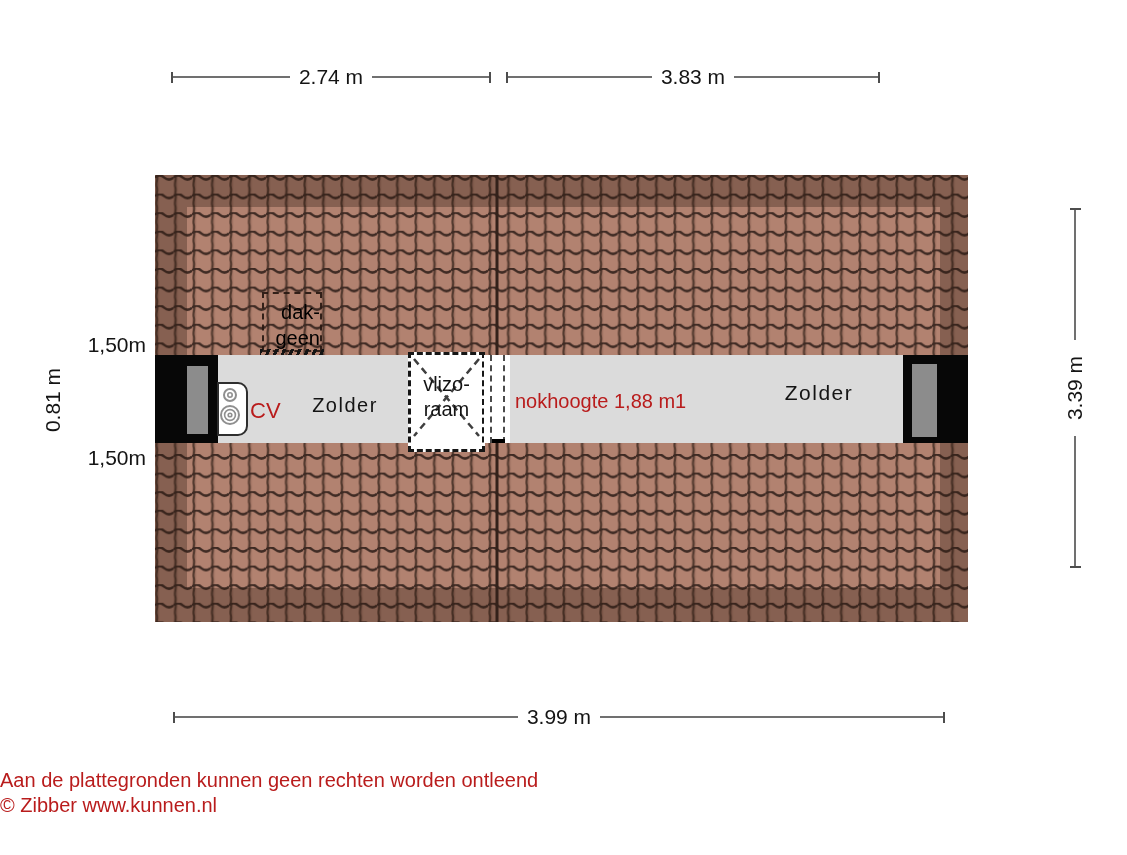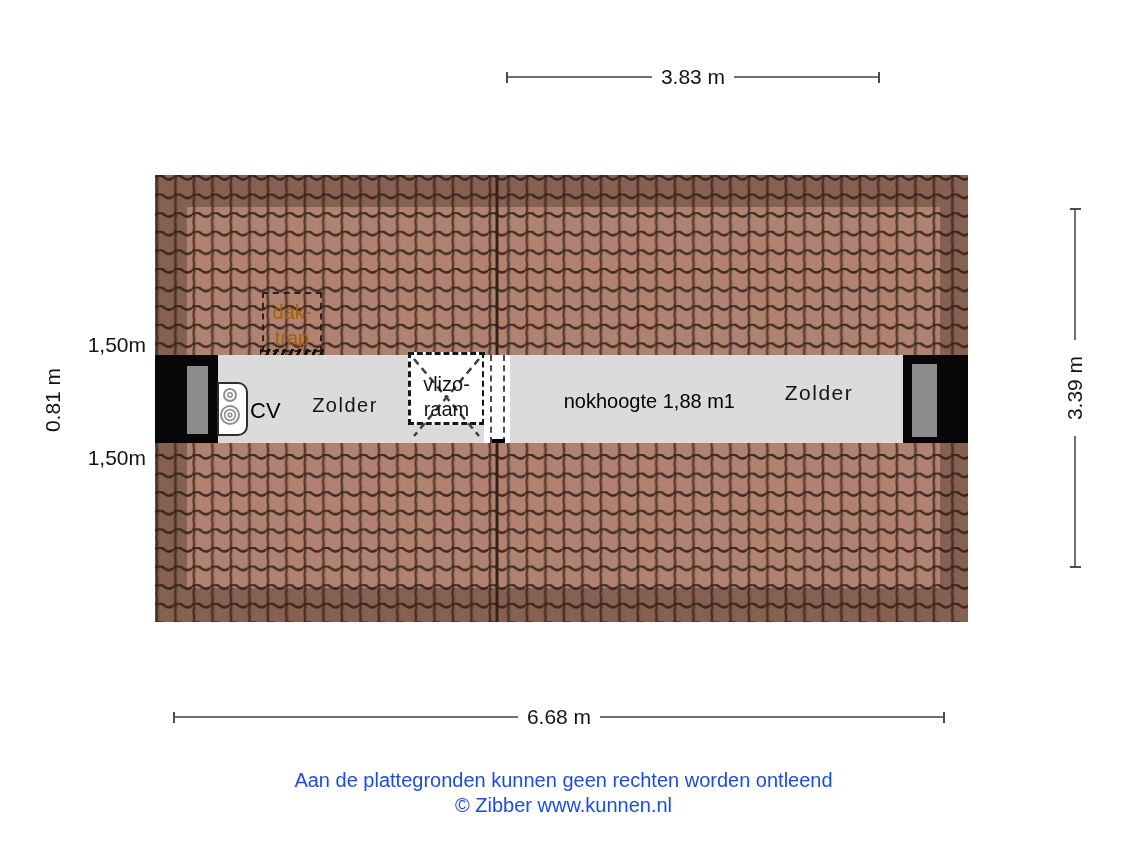--- a/index.html
+++ b/index.html
@@ -33,55 +33,62 @@
   .floor-strip { position: absolute; left: 155px; top: 355px; width: 813px; height: 88px; background: #dbdbdb; }
   .wall-black { position: absolute; background: #070707; }
   .window-pane { position: absolute; background: #8c8c8c; }
 
   .cv-box {
     position: absolute; left: 217px; top: 382px; width: 31px; height: 54px;
     background: #ffffff; border: 2px solid #2e2e2e; border-radius: 0 10px 10px 0;
     box-sizing: border-box;
   }
   .room-label { position: absolute; font-size: 20px; letter-spacing: 1.5px; color: #141414; text-align: center; }
-  .plain-label { position: absolute; font-size: 20px; color: #000000; text-align: right; }
+  .plain-label { position: absolute; font-size: 20px; color: #b91c1c; text-align: left; }
 
   .dakraam-box {
     position: absolute; left: 262px; top: 292px; width: 60px; height: 60px;
     border: 2px dashed rgba(40, 24, 18, 0.92);
     box-sizing: border-box;
-    text-align: center; font-size: 20px; line-height: 26px; color: #a16207;
+    text-align: right; font-size: 20px; line-height: 26px; color: #000000;
     padding-top: 5px;
   }
   .dakraam-hatch {
     position: absolute; left: 260px; top: 349px; width: 64px; height: 6px;
     background: repeating-linear-gradient(115deg, #141414 0 3px, rgba(0,0,0,0) 3px 7px);
   }
 
   .vlizo-box {
-    position: absolute; left: 408px; top: 352px; width: 77px; height: 73px;
+    position: absolute; left: 408px; top: 352px; width: 77px; height: 100px;
     background: #ffffff; border: 3px dashed #161616; box-sizing: border-box;
   }
   .vlizo-box .vlizo-text {
     position: absolute; left: 0; right: 0; top: 17px;
     text-align: center; font-size: 20px; line-height: 25px; color: #141414;
   }
   .vlizo-x { position: absolute; left: 0; top: 0; }
 
   .hatch-gap { position: absolute; left: 484px; top: 355px; width: 26px; height: 88px; background: #ffffff; }
   .dash-vline { position: absolute; top: 355px; height: 88px; width: 0; border-left: 2px dashed #4a4a4a; }
   .gap-tick { position: absolute; left: 492px; top: 439px; width: 13px; height: 4px; background: #000000; }
 
-  .footer-line { position: absolute; left: 0; width: 100%; text-align: center; font-size: 20px; color: #1d4ed8; }
+  .footer-line { position: absolute; left: 0; width: 100%; font-size: 20px; color: #b91c1c; }
 </style>
 </head>
 <body>
 
 <div class="canvas">
 
+  <div class="dim-h" style="left:171px; top:70px; width:320px;">
+    <div class="tick"></div>
+    <div class="seg"></div>
+    <div class="lbl">2.74 m</div>
+    <div class="seg"></div>
+    <div class="tick"></div>
+  </div>
 
   <div class="dim-h" style="left:506px; top:70px; width:374px;">
     <div class="tick"></div>
     <div class="seg"></div>
     <div class="lbl">3.83 m</div>
     <div class="seg"></div>
     <div class="tick"></div>
   </div>
 
   <svg class="abs" style="left:155px; top:175px;" width="813" height="447" viewBox="0 0 813 447">
@@ -116,21 +123,21 @@
     </svg>
   </div>
   <div class="plain-label" style="left:250px; top:398px; font-size:22px;">CV</div>
 
   <div class="room-label" style="left:295px; top:394px; width:100px;">Zolder</div>
   <div class="room-label" style="left:769px; top:381px; width:100px; font-size:21px;">Zolder</div>
   <div class="plain-label" style="left:515px; top:390px; width:220px;">nokhoogte 1,88 m1</div>
 
   <div class="dakraam-box">
     <div>dak-</div>
-    <div>trap</div>
+    <div>geen</div>
   </div>
   <div class="dakraam-hatch"></div>
 
   <div class="vlizo-box">
     <svg class="vlizo-x" width="71" height="85" viewBox="0 0 71 85">
       <line x1="3" y1="4" x2="68" y2="81" stroke="#3f3f3f" stroke-width="2.5" stroke-dasharray="7 5"></line>
       <line x1="68" y1="4" x2="3" y2="81" stroke="#3f3f3f" stroke-width="2.5" stroke-dasharray="7 5"></line>
     </svg>
     <div class="vlizo-text">
       <div>vlizo-</div>
@@ -153,21 +160,21 @@
     <div class="lblwrap">
       <div class="lbl">3.39 m</div>
     </div>
     <div class="seg"></div>
     <div class="tick"></div>
   </div>
 
   <div class="dim-h" style="left:173px; top:710px; width:772px;">
     <div class="tick"></div>
     <div class="seg"></div>
-    <div class="lbl">6.68 m</div>
+    <div class="lbl">3.99 m</div>
     <div class="seg"></div>
     <div class="tick"></div>
   </div>
 
   <div class="footer-line" style="top:769px;">Aan de plattegronden kunnen geen rechten worden ontleend</div>
   <div class="footer-line" style="top:794px;">© Zibber www.kunnen.nl</div>
 
 </div>
 
 </body></html>

